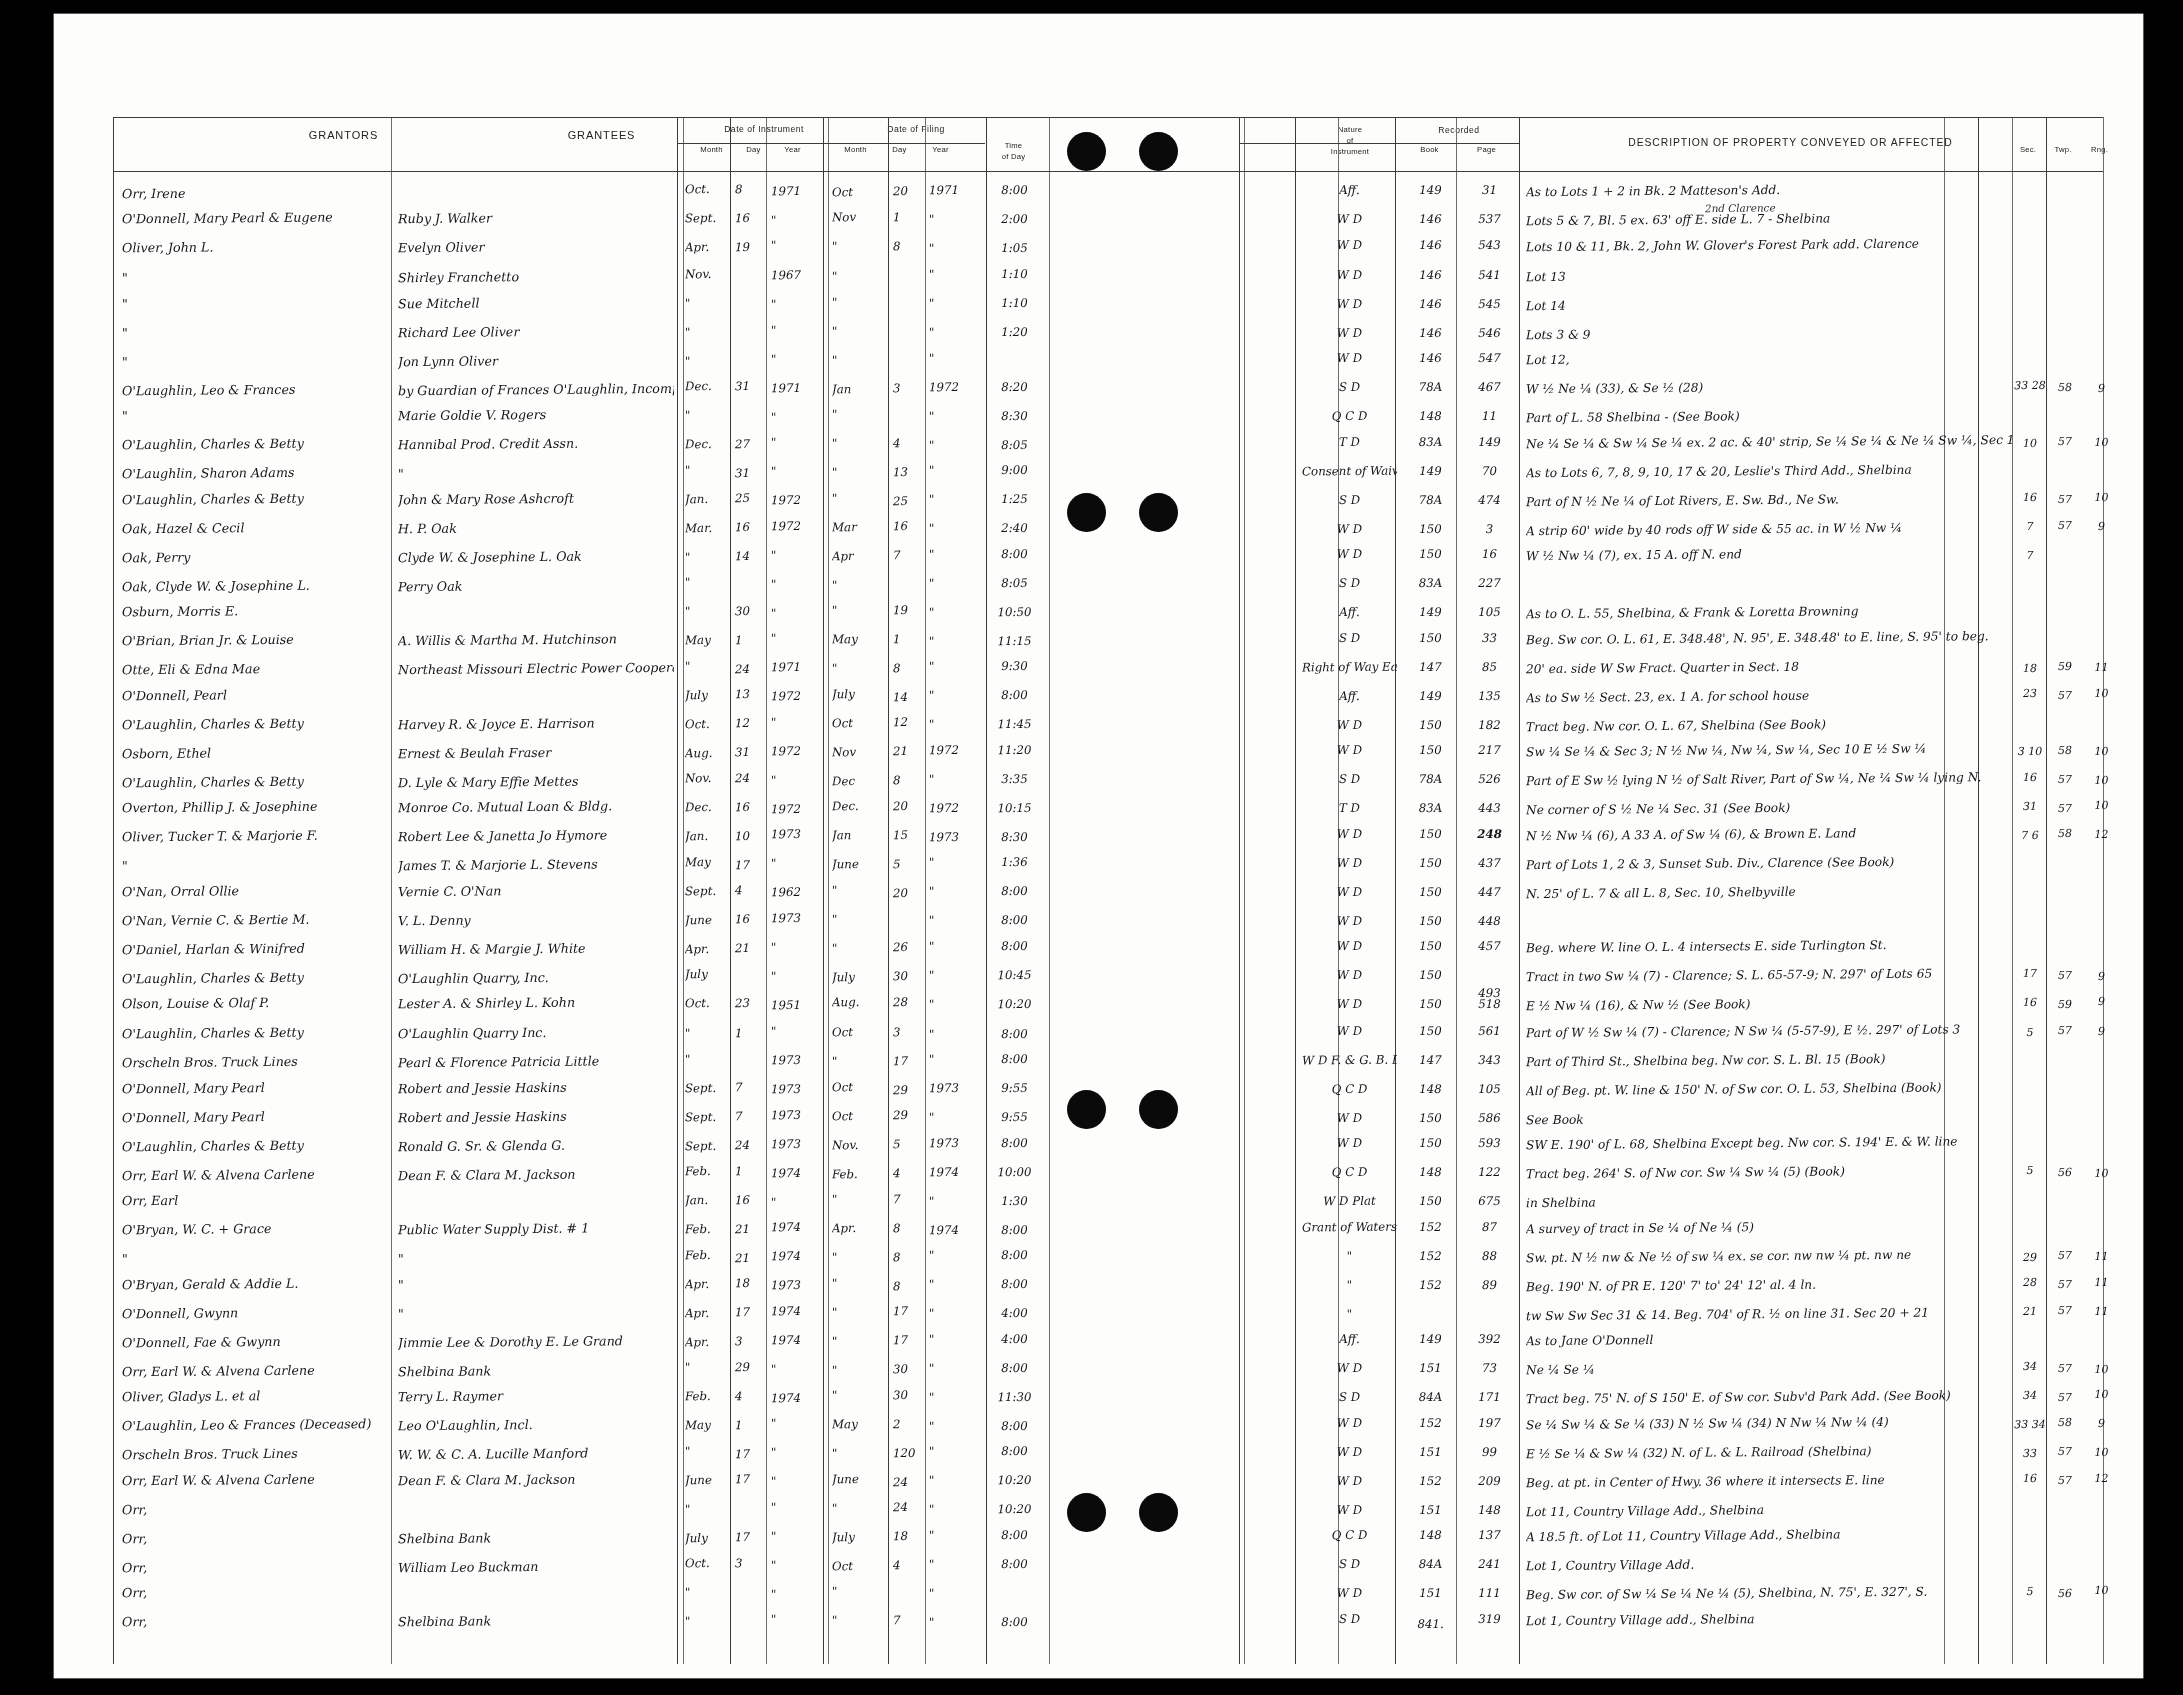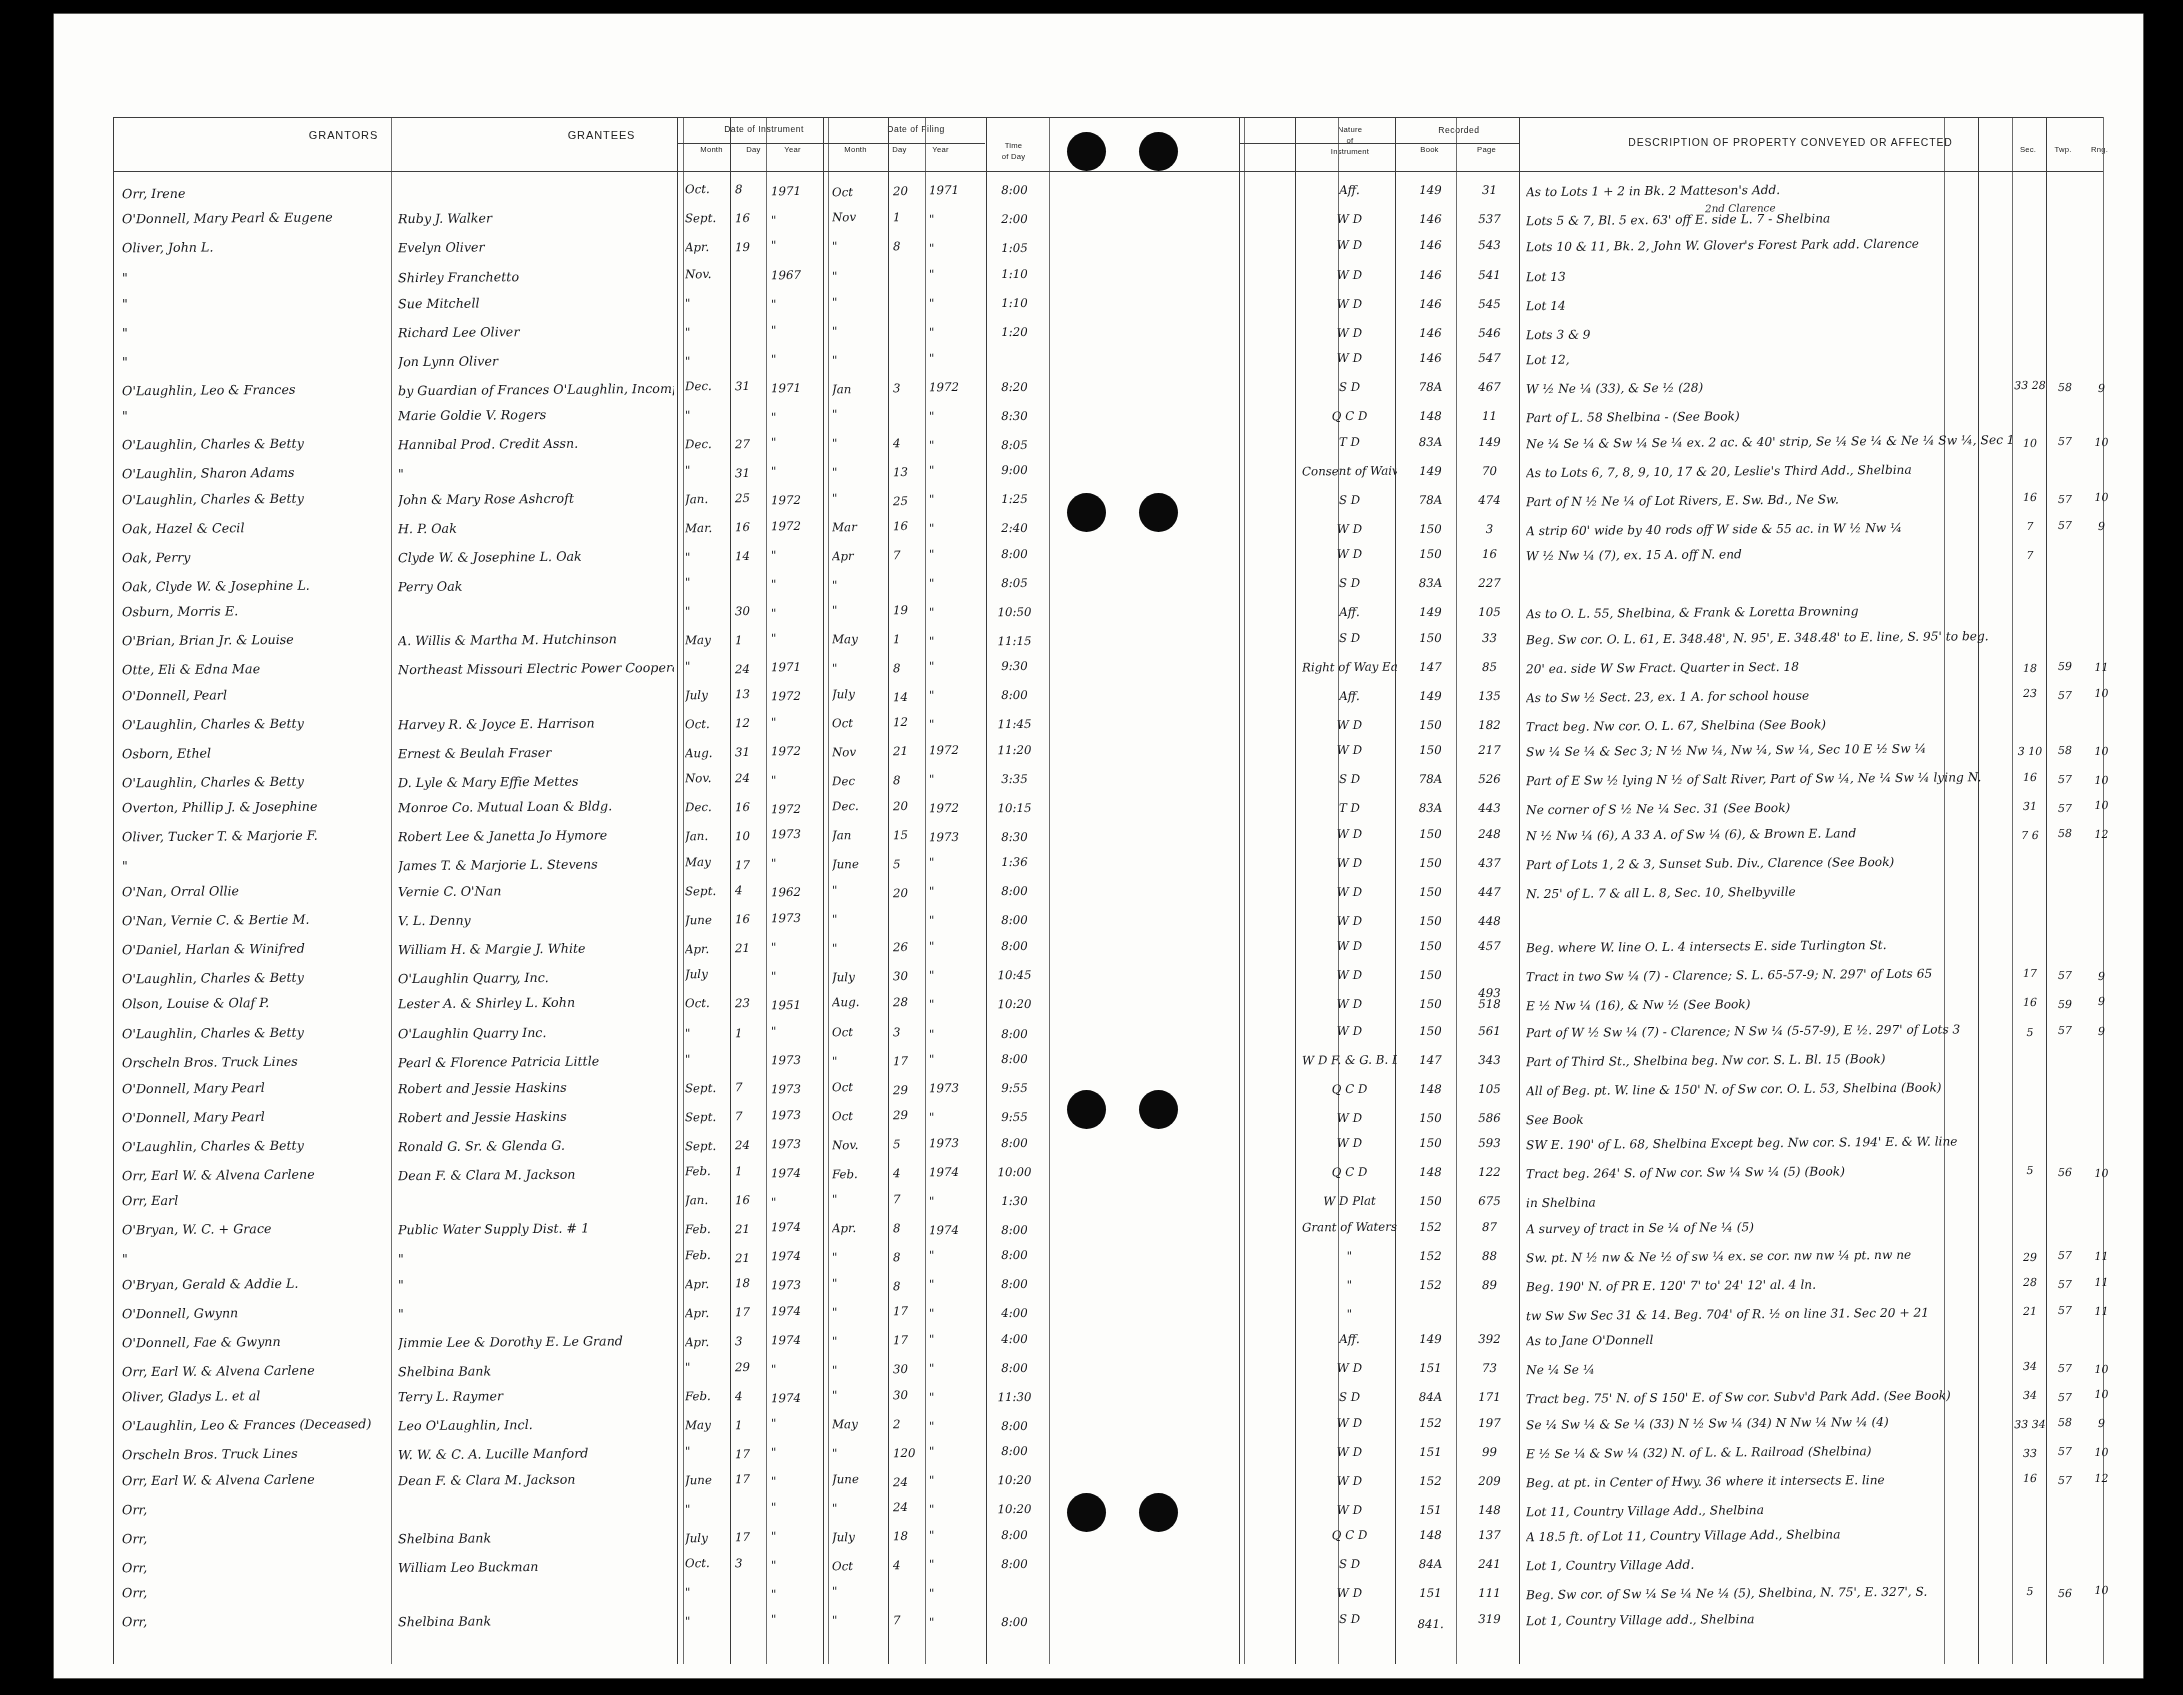--- a/index.html
+++ b/index.html
@@ -576,21 +576,21 @@
         <div class="cell c-grantee" style="top: 3.6px; margin-top: 0px;">Robert Lee &amp; Janetta Jo Hymore</div>
         <div class="cell c-im" style="top: 3.6px; margin-top: 0.9px;">Jan.</div>
         <div class="cell c-id" style="top: 3.6px; margin-top: 0.5px;">10</div>
         <div class="cell c-iy" style="top: 3.6px; margin-top: -0.9px;">1973</div>
         <div class="cell c-fm" style="top: 3.6px; margin-top: 0px;">Jan</div>
         <div class="cell c-fd" style="top: 3.6px; margin-top: -0.5px;">15</div>
         <div class="cell c-fy" style="top: 3.6px; margin-top: 1.4px;">1973</div>
         <div class="cell c-time" style="top: 3.6px; margin-top: 1.4px;">8:30</div>
         <div class="cell c-nature" style="top: 3.6px; margin-top: -1.4px;">W D</div>
         <div class="cell c-book" style="top: 3.6px; margin-top: -1.4px;">150</div>
-        <div class="cell c-page" style="top: 3.6px; margin-top: -1.4px;">248</div>
+        <div class="cell c-page" style="top: 3.6px; margin-top: -1.4px; font-weight: bold;">248</div>
         <div class="cell c-desc" style="top: 3.6px; margin-top: -1.4px;">N ½ Nw ¼ (6), A 33 A. of Sw ¼ (6), &amp; Brown E. Land</div>
         <div class="cell c-sec" style="top: 3.6px; margin-top: 0.5px;">7 6</div>
         <div class="cell c-twp" style="top: 3.6px; margin-top: -0.9px;">58</div>
         <div class="cell c-rng" style="top: 3.6px; margin-top: 0px;">12</div>
       </div>
       <div class="row" style="top: 839px;">
         <div class="cell c-grantor" style="top: 3.6px; margin-top: 0.9px;">"</div>
         <div class="cell c-grantee" style="top: 3.6px; margin-top: 0.9px;">James T. &amp; Marjorie L. Stevens</div>
         <div class="cell c-im" style="top: 3.6px; margin-top: -1.4px;">May</div>
         <div class="cell c-id" style="top: 3.6px; margin-top: 1.4px;">17</div>

